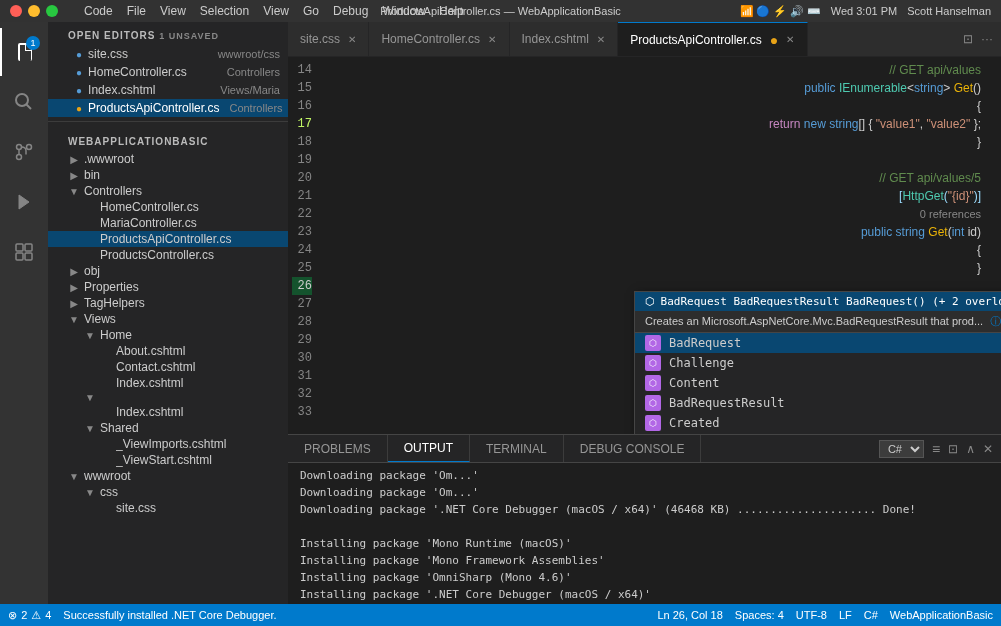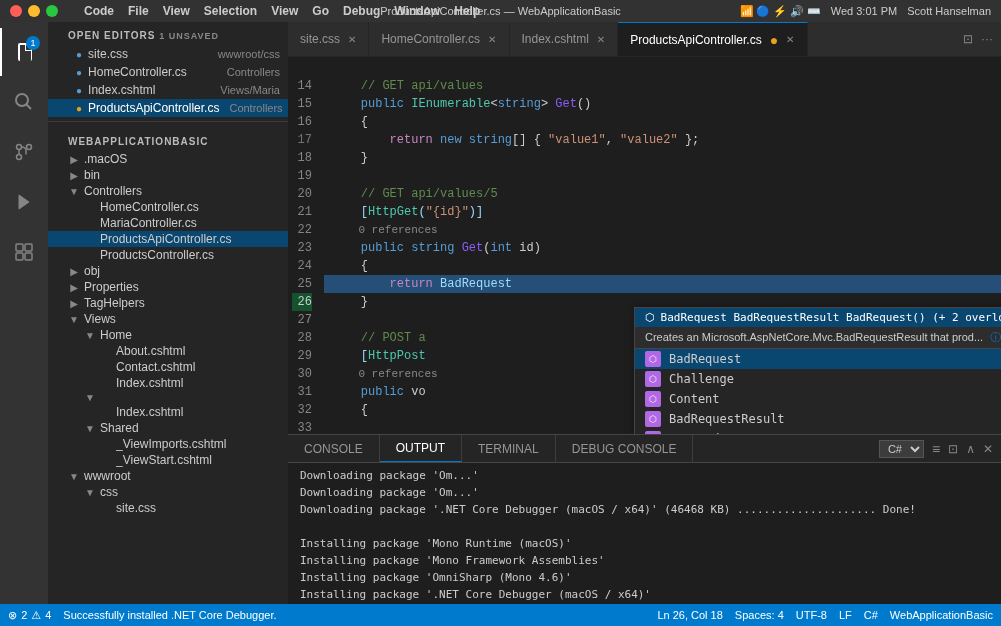--- a/index.html
+++ b/index.html
@@ -9,21 +9,21 @@
     .title-bar {
       background: #323232;
       height: 22px;
       display: flex;
       align-items: center;
       justify-content: space-between;
       padding: 0 10px;
       -webkit-app-region: drag;
       user-select: none;
     }
-    .title-bar-left { display: flex; align-items: center; gap: 6px; font-weight: bold; }
+    .title-bar-left { display: flex; align-items: center; gap: 6px; }
     .traffic-light { width: 12px; height: 12px; border-radius: 50%; }
     .tl-close { background: #ff5f57; }
     .tl-min { background: #ffbd2e; }
     .tl-max { background: #28c840; }
     .title-bar-title { color: #ccc; font-size: 11px; position: absolute; left: 50%; transform: translateX(-50%); }
     .title-bar-menu { display: flex; align-items: center; gap: 14px; color: #ccc; font-size: 12px; margin-left: 20px; }
     .title-bar-menu span { cursor: default; }
     .title-bar-right { display: flex; align-items: center; gap: 10px; color: #ccc; font-size: 11px; }
 
     
@@ -153,36 +153,37 @@
       font-family: 'Menlo', 'Monaco', 'Courier New', monospace;
       font-size: 12px;
       line-height: 18px;
       user-select: none;
       flex-shrink: 0;
       min-width: 36px;
     }
     .code-area {
       flex: 1;
       background: #1e1e1e;
-      font-family: Liberation Mono, monospace;
+      font-family: Liberation Sans, sans-serif;
       font-size: 12px;
       line-height: 18px;
       padding: 4px 0;
       overflow: auto;
       position: relative;
+      text-align: right;
     }
     .code-line { padding: 0 20px 0 8px; white-space: pre; display: block; }
     .code-line.highlighted { background: #264f78; }
 
     
     .c-comment { color: #608b4e; }
     .c-keyword { color: #569cd6; }
     .c-type { color: #4ec9b0; }
     .c-string { color: #ce9178; }
-    .c-method { color: #8b5cf6; }
+    .c-method { color: #eab308; }
     .c-attr { color: #9cdcfe; }
     .c-plain { color: #ccc; }
     .c-return { color: #c586c0; }
 
     
     .autocomplete {
       position: absolute;
       top: 234px;
       left: 346px;
       background: #252526;
@@ -384,21 +385,21 @@
         <span class="file-path">Controllers</span>
       </div>
     </div>
 
     <div class="explorer-section">
       <div class="sidebar-section-title">WEBAPPLICATIONBASIC</div>
 
       <div class="tree-item">
         <div class="tree-indent" style="width:16px"></div>
         <div class="tree-arrow">▶</div>
-        <span class="tree-label">.macOS</span>
+        <span class="tree-label">.wwwroot</span>
       </div>
       <div class="tree-item">
         <div class="tree-indent" style="width:16px"></div>
         <div class="tree-arrow">▶</div>
         <span class="tree-label">bin</span>
       </div>
       <div class="tree-item">
         <div class="tree-indent" style="width:16px"></div>
         <div class="tree-arrow">▼</div>
         <span class="tree-label">Controllers</span>
@@ -524,28 +525,28 @@
         <span>ProductsApiController.cs</span>
         <span class="unsaved">●</span>
         <span class="tab-close">✕</span>
       </div>
       <div class="tab-icons">
         <span>⊡</span>
         <span>···</span>
       </div>
     </div>
 
-    <div style="flex:1;display:flex;flex-direction:column;overflow:hidden;position:relative;margin-top:16px;">
+    <div style="flex:1;display:flex;flex-direction:column;overflow:hidden;position:relative;">
       <div class="editor-content">
 
         <div class="line-numbers">
           <div>14</div>
           <div>15</div>
           <div>16</div>
-          <div style="color:#737373">17</div>
+          <div style="color:#bef264">17</div>
           <div>18</div>
           <div>19</div>
           <div>20</div>
           <div>21</div>
           <div>22</div>
           <div>23</div>
           <div>24</div>
           <div>25</div>
           <div style="background:#14532d;color:#ccc">26</div>
           <div>27</div>
@@ -562,21 +563,20 @@
           <span class="code-line">    <span class="c-keyword">public</span> <span class="c-type">IEnumerable</span>&lt;<span class="c-keyword">string</span>&gt; <span class="c-method">Get</span>()</span>
           <span class="code-line c-plain">    {</span>
           <span class="code-line">        <span class="c-return">return</span> <span class="c-keyword">new</span> <span class="c-keyword">string</span>[] { <span class="c-string">"value1"</span>, <span class="c-string">"value2"</span> };</span>
           <span class="code-line c-plain">    }</span>
           <span class="code-line"> </span>
           <span class="code-line c-comment">    // GET api/values/5</span>
           <span class="code-line c-attr">    [<span class="c-type">HttpGet</span>(<span class="c-string">"{id}"</span>)]</span>
           <span class="code-line" style="color:#888;font-size:11px">    0 references</span>
           <span class="code-line">    <span class="c-keyword">public</span> <span class="c-keyword">string</span> <span class="c-method">Get</span>(<span class="c-keyword">int</span> id)</span>
           <span class="code-line c-plain">    {</span>
-          <span class="code-line highlighted">        <span class="c-return">return</span> <span style="color:#9cdcfe">BadRequest</span></span>
           <span class="code-line c-plain">    }</span>
           <span class="code-line"> </span>
           <span class="code-line c-comment">    // POST a</span>
           <span class="code-line c-attr">    [<span class="c-type">HttpPost</span></span>
           <span class="code-line" style="color:#888;font-size:11px">    0 references</span>
           <span class="code-line">    <span class="c-keyword">public</span> vo</span>
           <span class="code-line c-plain">    {</span>
         </div>
 
         <div class="autocomplete">
@@ -611,21 +611,21 @@
           <div class="autocomplete-item">
             
             
           </div>
 
         </div>
       </div>
 
       <div class="panel">
         <div class="panel-tabs">
-          <div class="panel-tab">CONSOLE</div>
+          <div class="panel-tab">PROBLEMS</div>
           <div class="panel-tab active">OUTPUT</div>
           <div class="panel-tab">TERMINAL</div>
           <div class="panel-tab">DEBUG CONSOLE</div>
           <div class="panel-right">
             <select style="background:#3c3c3c;color:#ccc;border:1px solid #555;font-size:11px;padding:1px 4px;">
               <option>C#</option>
             </select>
             <span style="font-size:14px">≡</span>
             <span>⊡</span>
             <span>∧</span>

